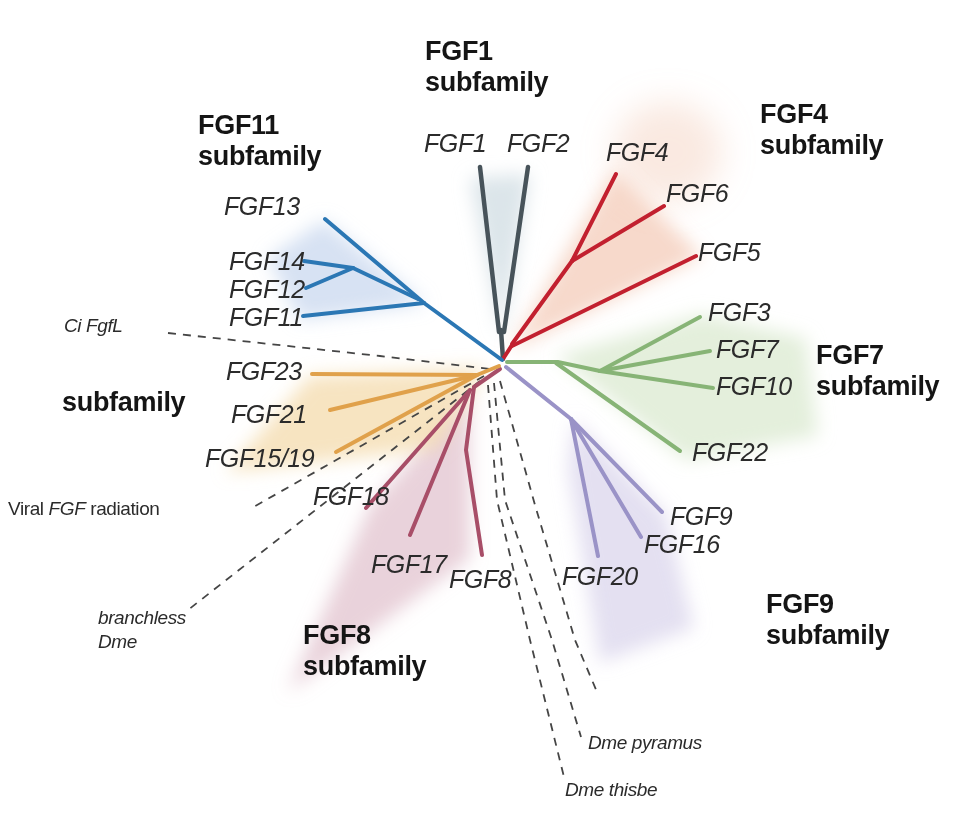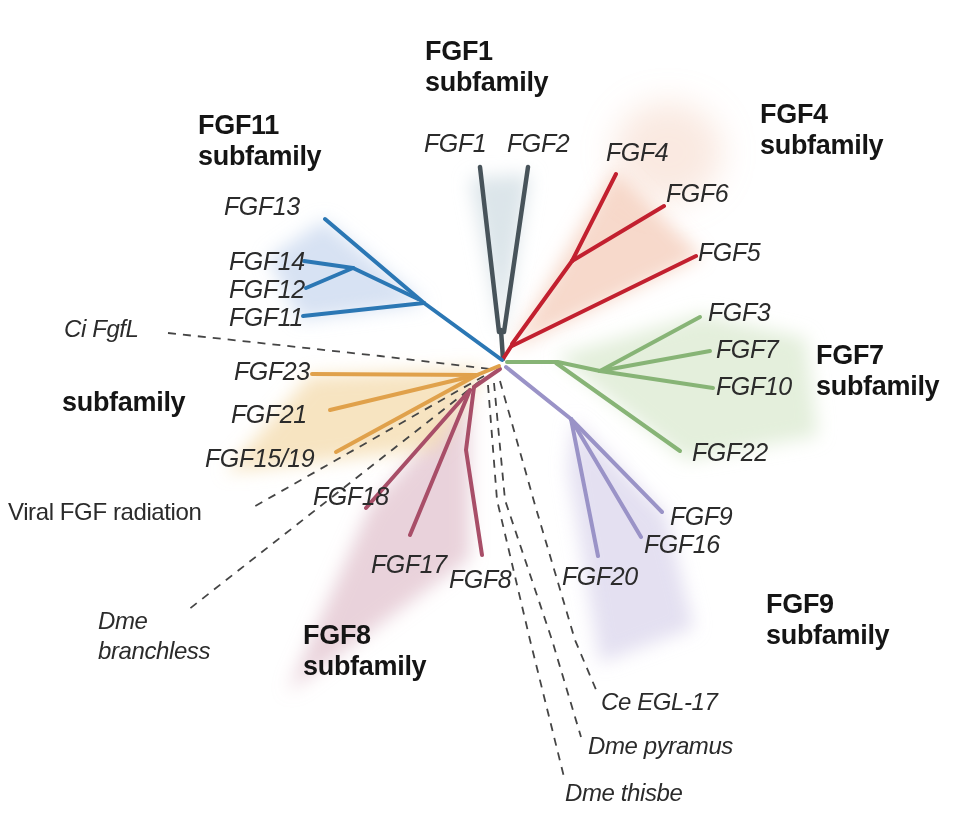--- a/index.html
+++ b/index.html
@@ -3,21 +3,21 @@
 <meta charset="utf-8">
 <style>
   html,body{margin:0;padding:0;background:#ffffff;}
   .stage{position:relative;width:954px;height:821px;background:#ffffff;overflow:hidden;
          font-family:"Liberation Sans",sans-serif;}
   .stage svg{position:absolute;left:0;top:0;}
   .gene{position:absolute;font-style:italic;font-size:25px;letter-spacing:-0.4px;
         color:#2b2b2b;white-space:nowrap;line-height:1;}
   .title{position:absolute;font-weight:700;font-size:27px;line-height:1.16;
          color:#151515;white-space:nowrap;letter-spacing:-0.3px;}
-  .out{position:absolute;font-style:italic;font-size:24px;letter-spacing:-0.4px;
+  .out{position:absolute;font-style:italic;font-size:19px;letter-spacing:-0.4px;
        color:#2b2b2b;white-space:nowrap;line-height:1.26;}
   .roman{font-style:normal;}
 </style>
 </head>
 <body>
 
 <div class="stage">
 
   <svg width="954" height="821" viewBox="0 0 954 821">
     <defs>
@@ -141,37 +141,36 @@
   <div class="gene" style="left:692px;top:440px">FGF22</div>
 
   <div class="gene" style="left:670px;top:504px">FGF9</div>
   <div class="gene" style="left:644px;top:532px">FGF16</div>
   <div class="gene" style="left:562px;top:564px">FGF20</div>
 
   <div class="gene" style="left:313px;top:484px">FGF18</div>
   <div class="gene" style="left:371px;top:552px">FGF17</div>
   <div class="gene" style="left:449px;top:567px">FGF8</div>
 
-  <div class="gene" style="left:234px;top:359px">FGF23</div>
+  <div class="gene" style="left:226px;top:359px">FGF23</div>
   <div class="gene" style="left:231px;top:402px">FGF21</div>
   <div class="gene" style="left:205px;top:446px">FGF15/19</div>
 
   <div class="gene" style="left:224px;top:194px">FGF13</div>
   <div class="gene" style="left:229px;top:249px">FGF14</div>
   <div class="gene" style="left:229px;top:277px">FGF12</div>
   <div class="gene" style="left:229px;top:305px">FGF11</div>
 
   <div class="out" style="left:64px;top:314px">Ci FgfL</div>
 
   <div class="out roman" style="left:8px;top:497px">
-    <div><span class="roman">Viral </span><span style="">FGF</span><span class="roman"> radiation</span></div>
+    <div><span class="roman">Viral </span><span style="font-style:italic">FGF</span><span class="roman"> radiation</span></div>
   </div>
 
   <div class="out" style="left:98px;top:606px">
+    <div>branchless</div>
     <div>Dme</div>
-    <div>branchless</div>
   </div>
 
-  <div class="out" style="left:601px;top:687px">Ce EGL-17</div>
   <div class="out" style="left:565px;top:778px">Dme thisbe</div>
   <div class="out" style="left:588px;top:731px">Dme pyramus</div>
 
 </div>
 
 </body></html>

